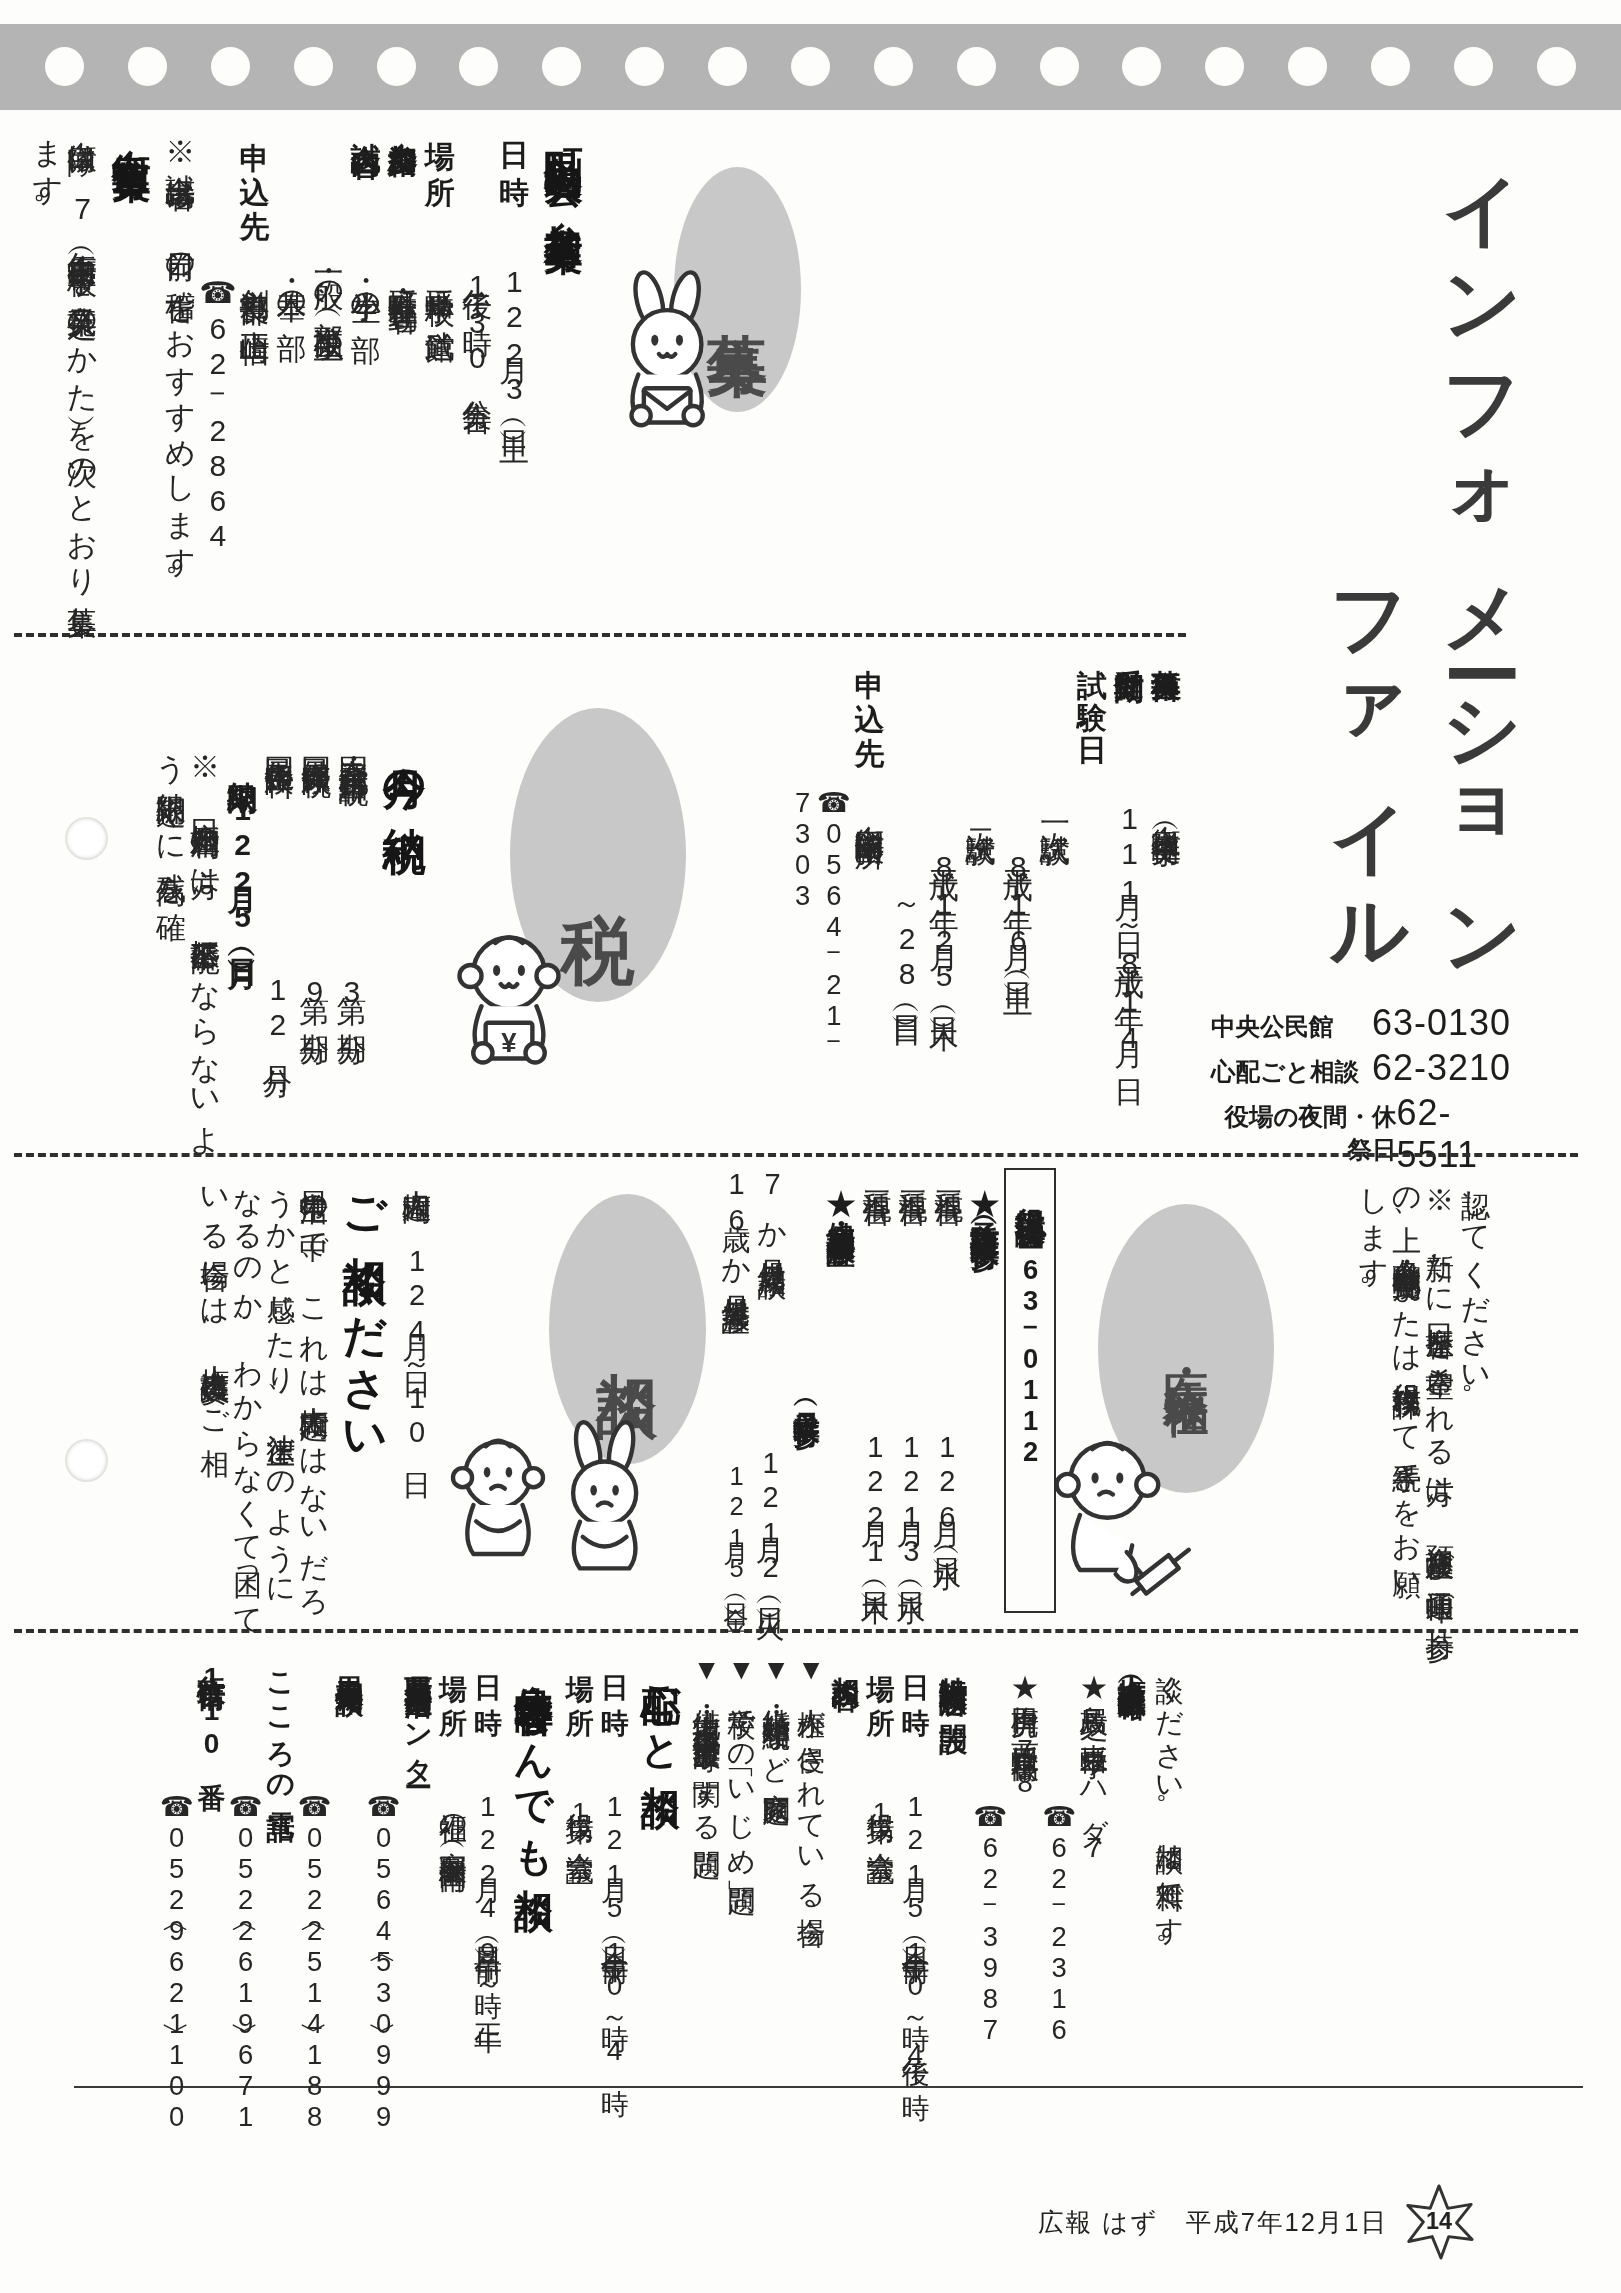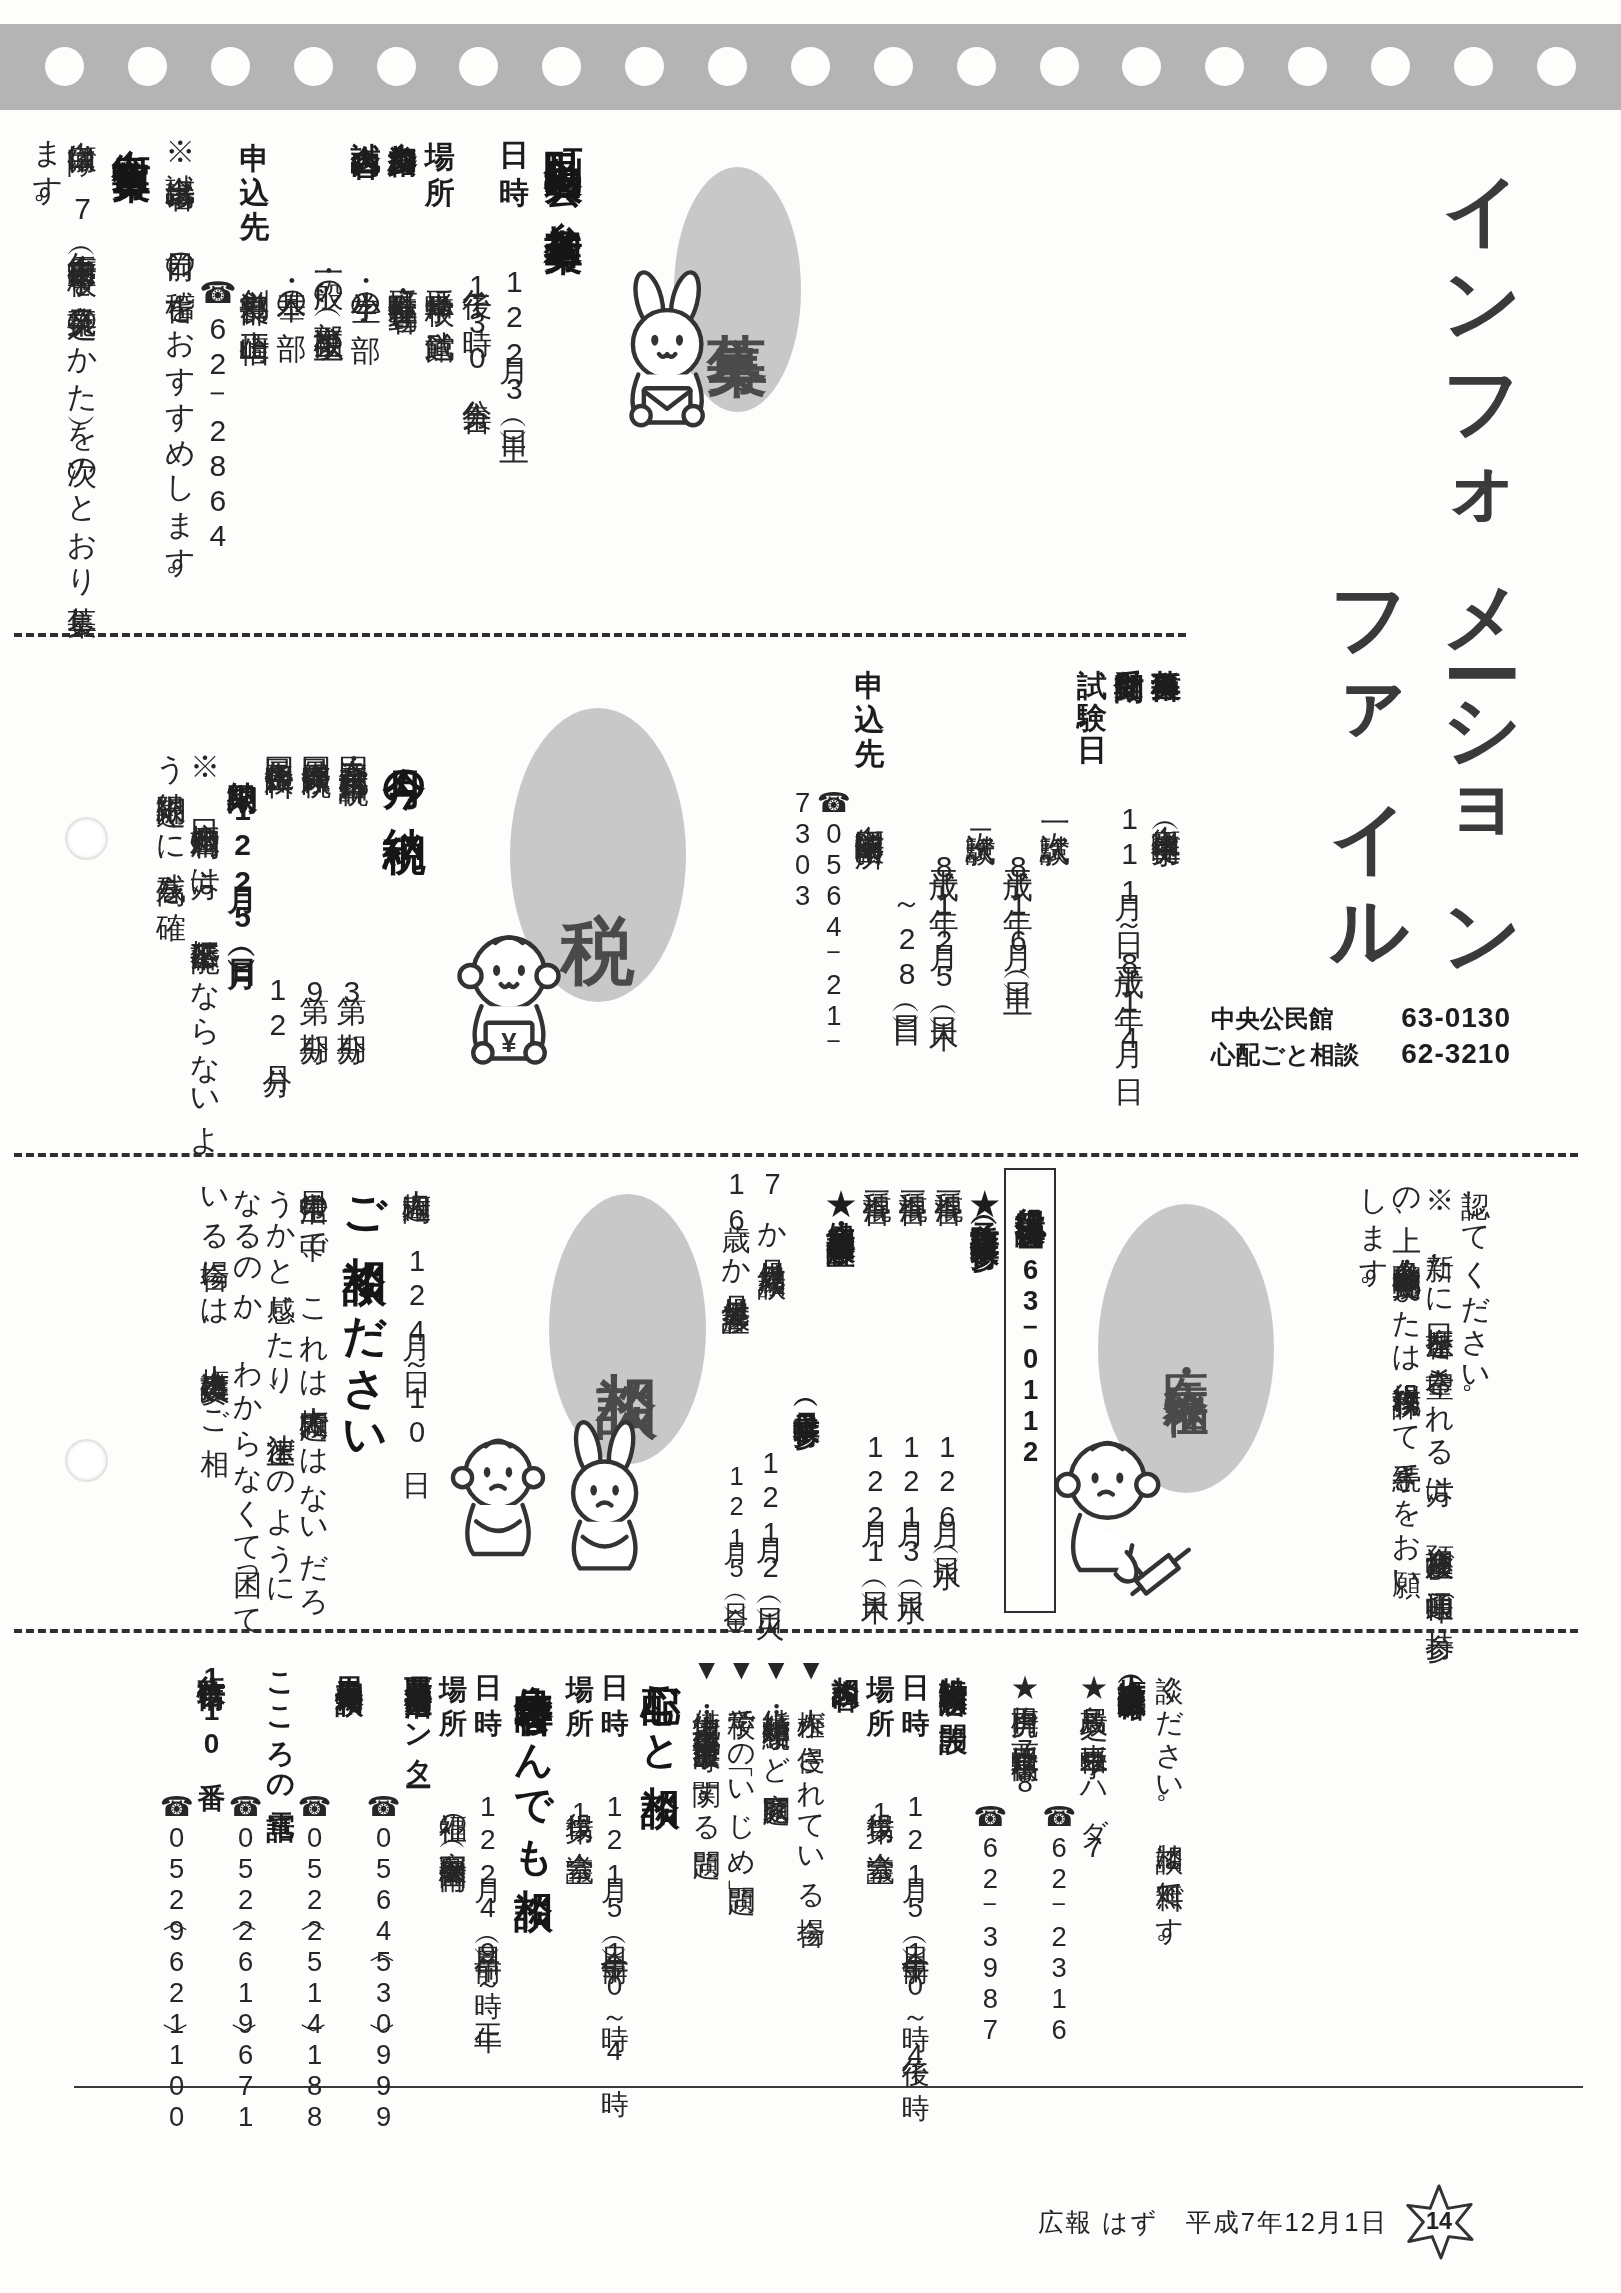--- a/index.html
+++ b/index.html
@@ -39,21 +39,21 @@
   .abs-date{position:absolute;right:2px;}
   
   .page-title{position:absolute;top:120px;right:78px;height:882px;writing-mode:vertical-rl;
     text-orientation:upright;font-size:78px;font-weight:600;letter-spacing:13.7px;color:#3a3a3a;}
   .page-title > div{margin:0 7.8px;}
   .title-col2{padding-top:421px;}
   
   .directory{position:absolute;top:1002px;right:110px;width:300px;}
   .dir-row{display:flex;justify-content:space-between;align-items:baseline;margin-bottom:2.9px;}
   .dir-name{font-size:24.5px;font-weight:bold;color:#1d1d1d;text-align:right;}
-  .dir-tel{font-size:28px;font-weight:bold;color:#1d1d1d;letter-spacing:1px;}
+  .dir-tel{font-size:36px;font-weight:normal;color:#1d1d1d;letter-spacing:1px;}
   
   .badge{position:absolute;}
   .ellipse{position:absolute;background:#c8c8c8;border-radius:50%;display:flex;align-items:center;justify-content:center;}
   .ellipse span{writing-mode:vertical-rl;text-orientation:upright;font-weight:bold;color:#4a4a4a;letter-spacing:5.9px;}
   .mascot{position:absolute;}
   .mascot svg{display:block;}
   .mascot path,.mascot circle,.mascot ellipse,.mascot rect,.mascot line,.mascot polyline{
     fill:none;stroke:#333;stroke-width:3.2;stroke-linecap:round;stroke-linejoin:round;}
   .mascot .fill{fill:#fff;}
   .mascot .dot{fill:#333;stroke:none;}
@@ -103,20 +103,24 @@
   </div>
 
   <div class="directory">
     <div class="dir-row">
       <span class="dir-name">中央公民館</span>
       <span class="dir-tel">63-0130</span>
     </div>
     <div class="dir-row">
       <span class="dir-name">心配ごと相談</span>
       <span class="dir-tel">62-3210</span>
+    </div>
+    <div class="dir-row">
+      <span class="dir-name">役場の夜間・休祭日</span>
+      <span class="dir-tel">62-5511</span>
     </div>
   </div>
 
   <div class="dash" style="left:13.7px;top:633px;width:1172px;"></div>
   <div class="dash" style="left:13.7px;top:1153px;width:1564px;"></div>
   <div class="dash" style="left:13.7px;top:1629px;width:1564px;"></div>
   <div class="solid" style="left:74px;top:2086px;width:1509px;"></div>
 
   <div class="badge" style="left:600px;top:167px;width:201px;height:270px;">
     <div class="ellipse" style="right:0;top:0;width:127px;height:245px;">

